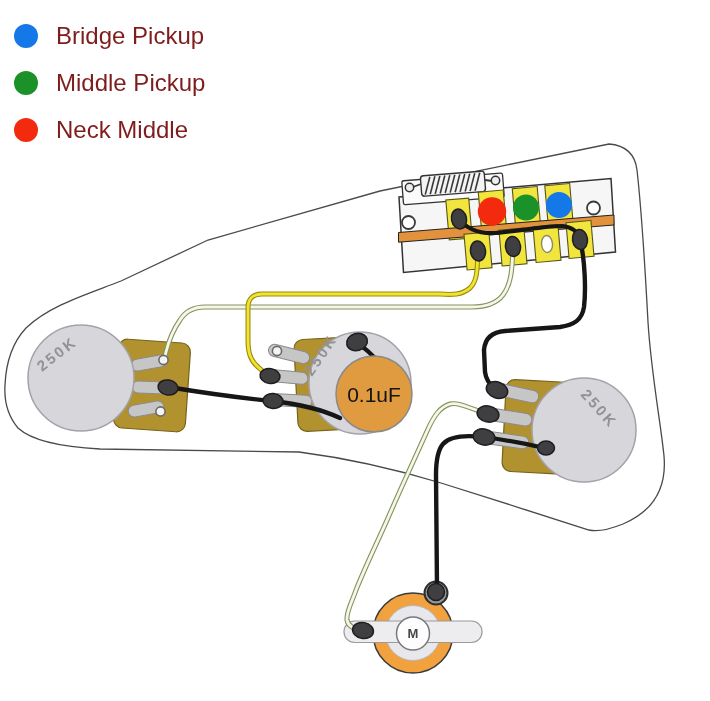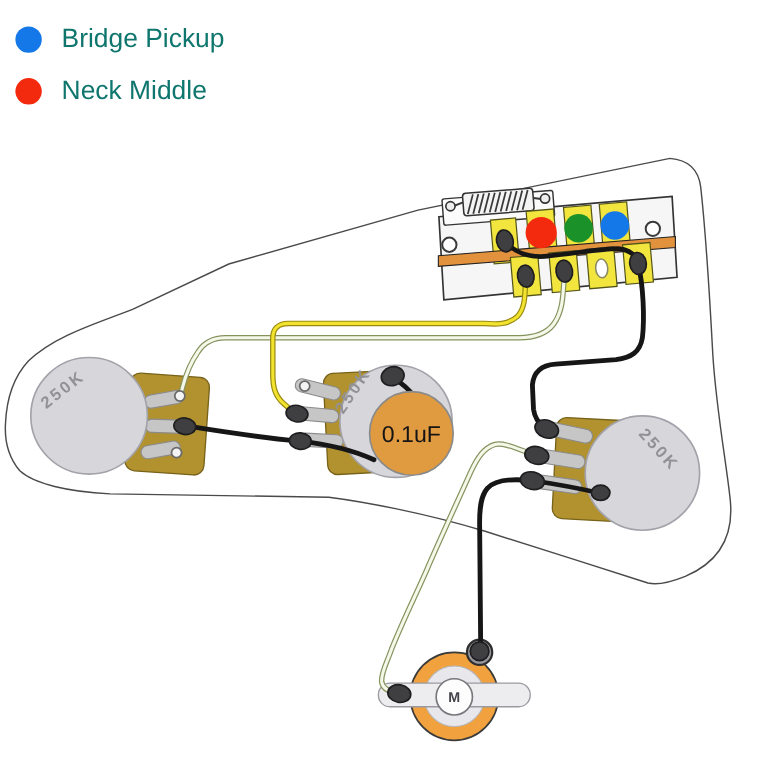--- a/index.html
+++ b/index.html
@@ -1,21 +1,21 @@
 <!DOCTYPE html>
 <html><head>
 <meta charset="utf-8">
 <style>
   html,body{margin:0;padding:0;background:#ffffff;}
   #stage{position:relative;width:710px;height:701px;background:#fff;overflow:hidden;
          font-family:"Liberation Sans",sans-serif;}
   #diagram{position:absolute;left:0;top:0;}
   .legend{position:absolute;left:13px;top:23px;}
   .legend-item{display:flex;align-items:center;height:26px;margin-bottom:21px;}
-  .legend-label{font-size:24px;color:#0f766e;margin-left:17px;letter-spacing:0;text-align:center;}
+  .legend-label{font-size:24px;color:#7f1d1d;margin-left:17px;letter-spacing:0;text-align:center;}
   .pot-label{font-size:15px;letter-spacing:2.5px;fill:#919196;font-weight:bold;}
   .cap-label{font-size:21px;fill:#141414;}
   .jack-label{font-size:13px;fill:#44444a;font-weight:bold;}
   text{font-family:"Liberation Sans",sans-serif;}
 </style>
 </head>
 <body>
 
 <div id="stage">
 
@@ -183,19 +183,25 @@
 
   <div class="legend">
     <div class="legend-item">
       <svg width="26" height="26">
         <circle cx="13" cy="13" r="12" fill="#1478e8"></circle>
       </svg>
       <span class="legend-label">Bridge Pickup</span>
     </div>
     <div class="legend-item">
       <svg width="26" height="26">
+        <circle cx="13" cy="13" r="12" fill="#1a9129"></circle>
+      </svg>
+      <span class="legend-label">Middle Pickup</span>
+    </div>
+    <div class="legend-item">
+      <svg width="26" height="26">
         <circle cx="13" cy="13" r="12" fill="#f42a0e"></circle>
       </svg>
       <span class="legend-label">Neck Middle</span>
     </div>
   </div>
 
 </div>
 
 </body></html>

